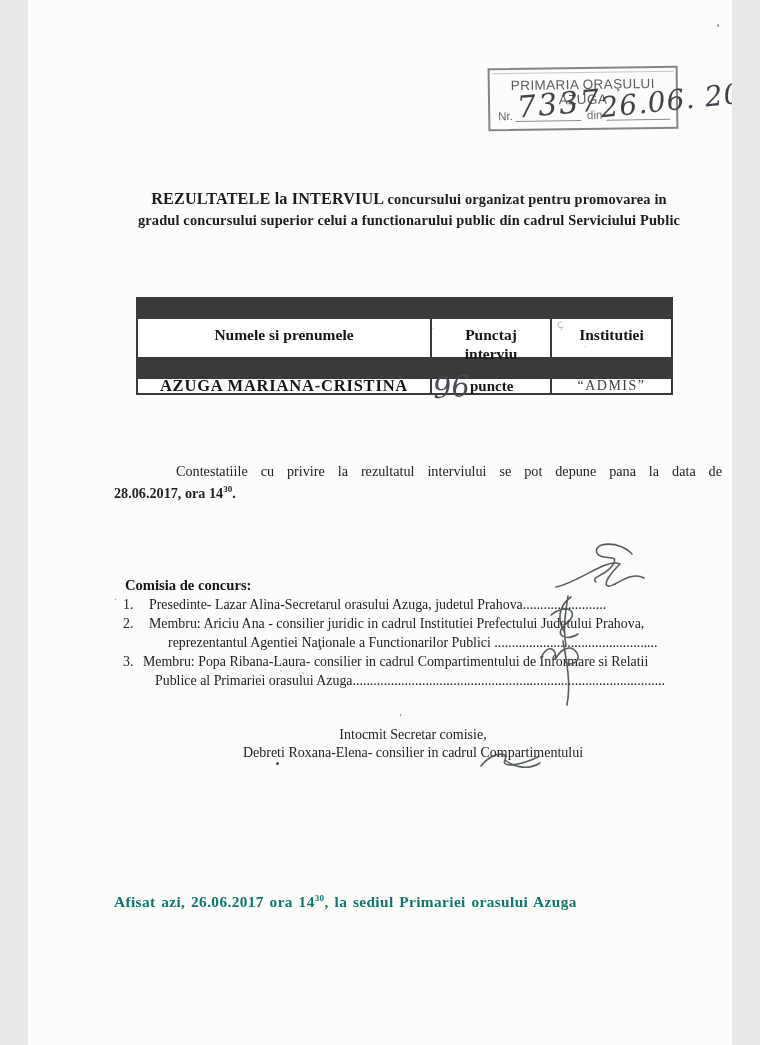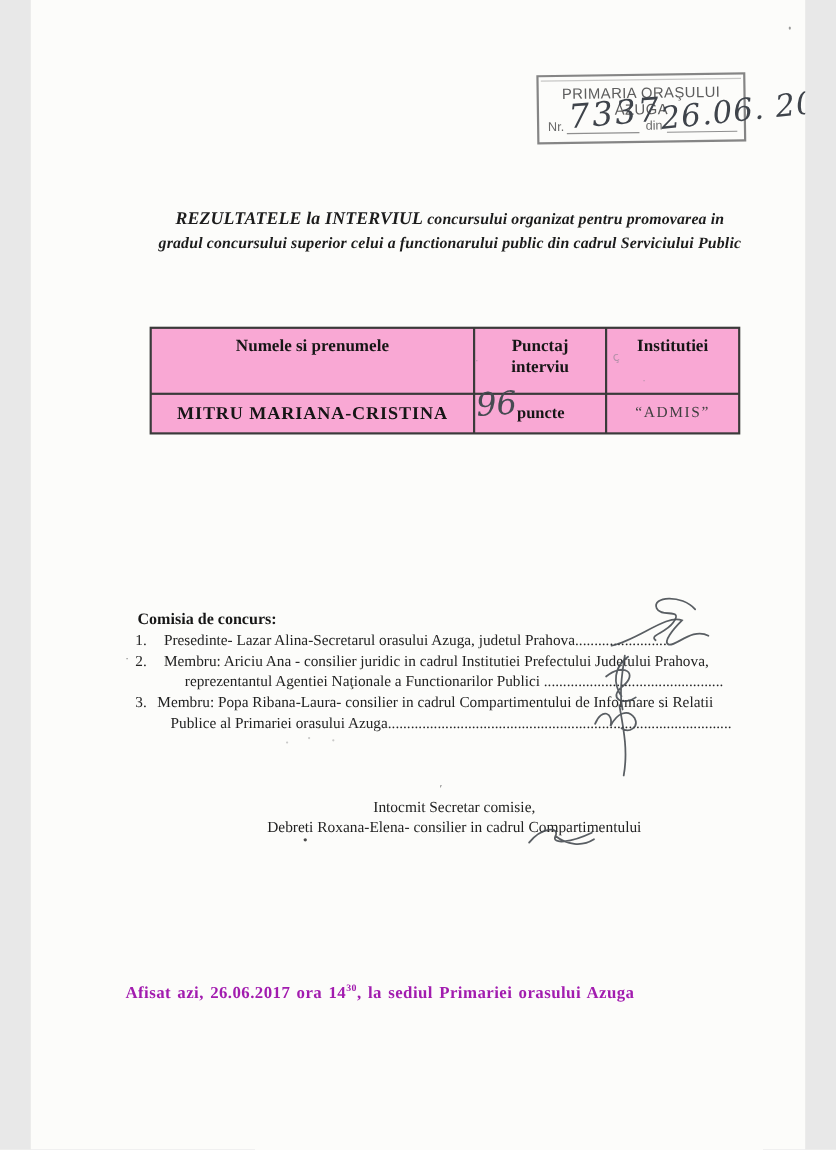--- a/index.html
+++ b/index.html
@@ -24,55 +24,55 @@
   .stamp-row{position:absolute;left:8px;bottom:7px;font-family:"Liberation Sans",sans-serif;
     font-size:11.5px;color:#6a6a6a;display:flex;align-items:flex-end;}
   .stamp-ul{display:inline-block;border-bottom:1px solid #8f8f8f;height:12px;}
   .ul-nr{width:66px;margin:0 6px 0 2px;}
   .ul-din{width:64px;margin-left:4px;}
   .hand{position:absolute;font-family:"DejaVu Serif",serif;font-style:italic;color:#3f444b;white-space:nowrap;}
   .hand-nr{left:489px;top:86px;font-size:30px;letter-spacing:2px;transform:rotate(-5deg);}
   .hand-date{left:572px;top:82px;font-size:28px;letter-spacing:1px;transform:rotate(-6deg);}
   
   .title{position:absolute;left:84px;top:189px;width:594px;text-align:center;
-    font-weight:bold;font-size:14.4px;line-height:21px;color:#1c1c1c;letter-spacing:.15px;font-style:italic;}
+    font-weight:bold;font-size:14.4px;line-height:21px;color:#1c1c1c;letter-spacing:.15px;}
   .title-lead{font-size:16.2px;}
   
   .results-table{position:absolute;left:108px;top:297px;display:grid;
     grid-template-columns:292px 118px 119px;grid-template-rows:58px 34px;
     background:#3a3a3a;padding:2px;gap:2px;}
-  .cell{background:#f9a8d4;overflow:visible;}
+  .cell{background:#ffffff;overflow:visible;margin-top:20px;}
   .th{font-weight:bold;font-size:15.5px;text-align:center;padding-top:6px;line-height:19px;color:#161616;}
   .td{display:flex;align-items:center;justify-content:center;}
   .candidate{font-weight:bold;font-size:16.5px;letter-spacing:.8px;color:#161616;}
   .score-cell{justify-content:flex-start;position:relative;}
   .score-hand{position:absolute;left:1px;top:-6px;font-family:"DejaVu Serif",serif;font-style:italic;
     font-size:29px;color:#464b52;transform:rotate(-4deg);line-height:1;}
   .score-unit{font-weight:bold;font-size:15px;margin-left:38px;color:#161616;text-align:right;}
   .result-val{font-size:14px;letter-spacing:1.5px;color:#3f3f3f;}
   
   .contest{position:absolute;left:86px;top:463px;width:608px;font-size:14.2px;line-height:17.5px;}
   .contest-l1{text-align:justify;text-align-last:justify;text-indent:62px;}
   .contest-l2{font-weight:bold;}
   .sup{font-size:9px;vertical-align:super;font-weight:bold;}
   
-  .commission{position:absolute;left:88px;top:554px;width:612px;font-size:13.9px;line-height:19px;}
+  .commission{position:absolute;left:88px;top:576px;width:612px;font-size:13.9px;line-height:19px;}
   .c-head{font-weight:bold;font-size:14.6px;padding-left:9px;color:#161616;}
   .c-item{padding-left:7px;}
   .c-num-w{display:inline-block;width:26px;}
   .c-num-n{display:inline-block;width:20px;}
   .c-cont-2{padding-left:45px;}
   .c-cont-3{padding-left:32px;}
   
   .closing{position:absolute;left:150px;top:726px;width:470px;text-align:center;
     font-size:14px;line-height:18px;}
   .closing-l3{transform:translateX(-12px);}
   
   .footer{position:absolute;left:86px;top:893px;font-weight:bold;font-size:15.3px;
-    letter-spacing:.4px;word-spacing:1.5px;color:#a21caf;}
+    letter-spacing:.4px;word-spacing:1.5px;color:#0f766e;}
   
   .sig{position:absolute;}
   .sig path{fill:none;stroke:#474c52;stroke-width:1.6;stroke-linecap:round;opacity:.9;}
 </style>
 </head>
 <body>
 
 <div class="page">
 
   <div class="stamp">
@@ -94,31 +94,35 @@
   </div>
 
   <div class="results-table">
     <div class="cell th">Numele si prenumele</div>
     <div class="cell th">
       <div>Punctaj</div>
       <div>interviu</div>
     </div>
     <div class="cell th">Institutiei</div>
     <div class="cell td">
-      <span class="candidate">MITRU MARIANA-CRISTINA</span>
+      <span class="candidate">AZUGA MARIANA-CRISTINA</span>
     </div>
     <div class="cell td score-cell">
       <span class="score-hand">96</span>
       <span class="score-unit">puncte</span>
     </div>
     <div class="cell td">
       <span class="result-val">“ADMIS”</span>
     </div>
   </div>
 
+  <div class="contest">
+    <div class="contest-l1">Contestatiile cu privire la rezultatul interviului se pot depune pana la data de</div>
+    <div class="contest-l2"><span>28.06.2017, ora 14</span><span class="sup">30</span><span>.</span></div>
+  </div>
 
   <div class="commission">
     <div class="c-head">Comisia de concurs:</div>
     <div class="c-item">
       <span class="c-num-w">1.</span><span>Presedinte- Lazar Alina-Secretarul orasului Azuga, judetul Prahova........................</span>
     </div>
     <div class="c-item">
       <span class="c-num-w">2.</span><span>Membru: Ariciu Ana - consilier juridic in cadrul Institutiei Prefectului Judetului Prahova,</span>
       <div class="c-cont-2">reprezentantul Agentiei Naţionale a Functionarilor Publici ...............................................</div>
     </div>

